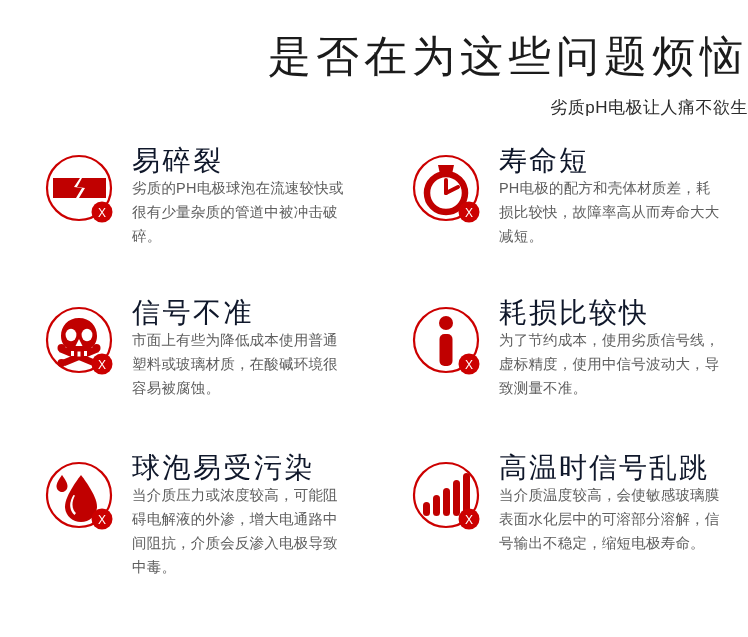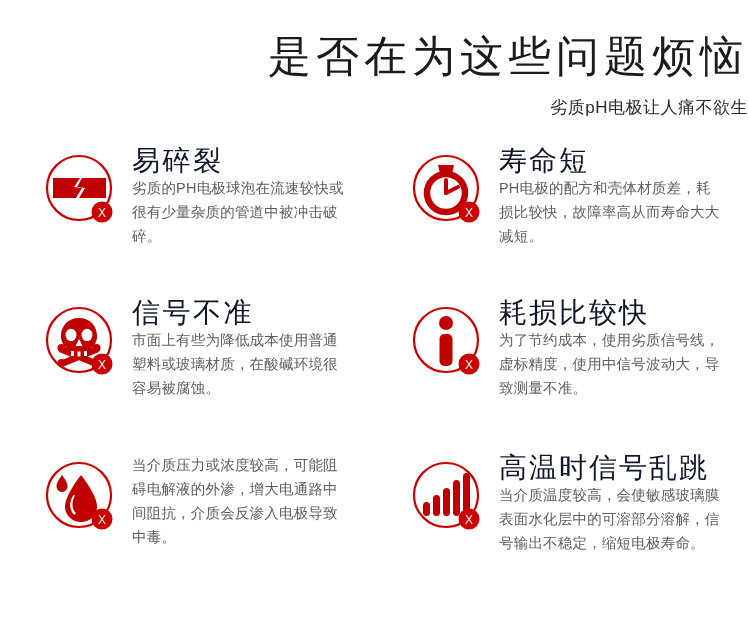--- a/index.html
+++ b/index.html
@@ -209,20 +209,21 @@
             <circle cx="36" cy="34" r="32" fill="none" stroke="#cc0000" stroke-width="2.2"></circle>
             <path d="M19 14 C19 14 13.5 21 13.5 25 C13.5 28.6 16 31 19 31 C22 31 24.5 28.6 24.5 25 C24.5 21 19 14 19 14 Z" fill="#c00000"></path>
             <path d="M38 14 C38 14 22 34 22 45.5 C22 54.2 29.2 61 38 61 C46.8 61 54 54.2 54 45.5 C54 34 38 14 38 14 Z" fill="#c00000"></path>
             <path d="M31 52 C27 48.5 26.5 42 30 36 C27 42 27.5 49 31.5 52.5 Z" fill="#ffffff"></path>
             <path d="M30.5 34 C26 41 26 49.5 31.5 54 L33 52 C28.5 48 28.5 40.5 32 34.5 Z" fill="#ffffff"></path>
             <circle cx="59" cy="58" r="10.5" fill="#cc0000"></circle>
             <text x="59" y="62.5" text-anchor="middle" font-family="Liberation Sans, sans-serif" font-size="12" fill="#ffffff">X</text>
           </svg>
         </div>
         <div class="texts">
+          <div class="item-title">球泡易受污染</div>
           <div class="item-desc">当介质压力或浓度较高，可能阻碍电解液的外渗，增大电通路中间阻抗，介质会反渗入电极导致中毒。</div>
         </div>
       </div>
 
       <div class="cell cell-right">
         <div class="icon-wrap">
           <svg width="76" height="76" viewBox="0 0 76 76">
             <circle cx="36" cy="34" r="32" fill="none" stroke="#cc0000" stroke-width="2.2"></circle>
             <rect x="13" y="41" width="7" height="14" rx="3.5" fill="#c00000"></rect>
             <rect x="23" y="34" width="7" height="21" rx="3.5" fill="#c00000"></rect>

